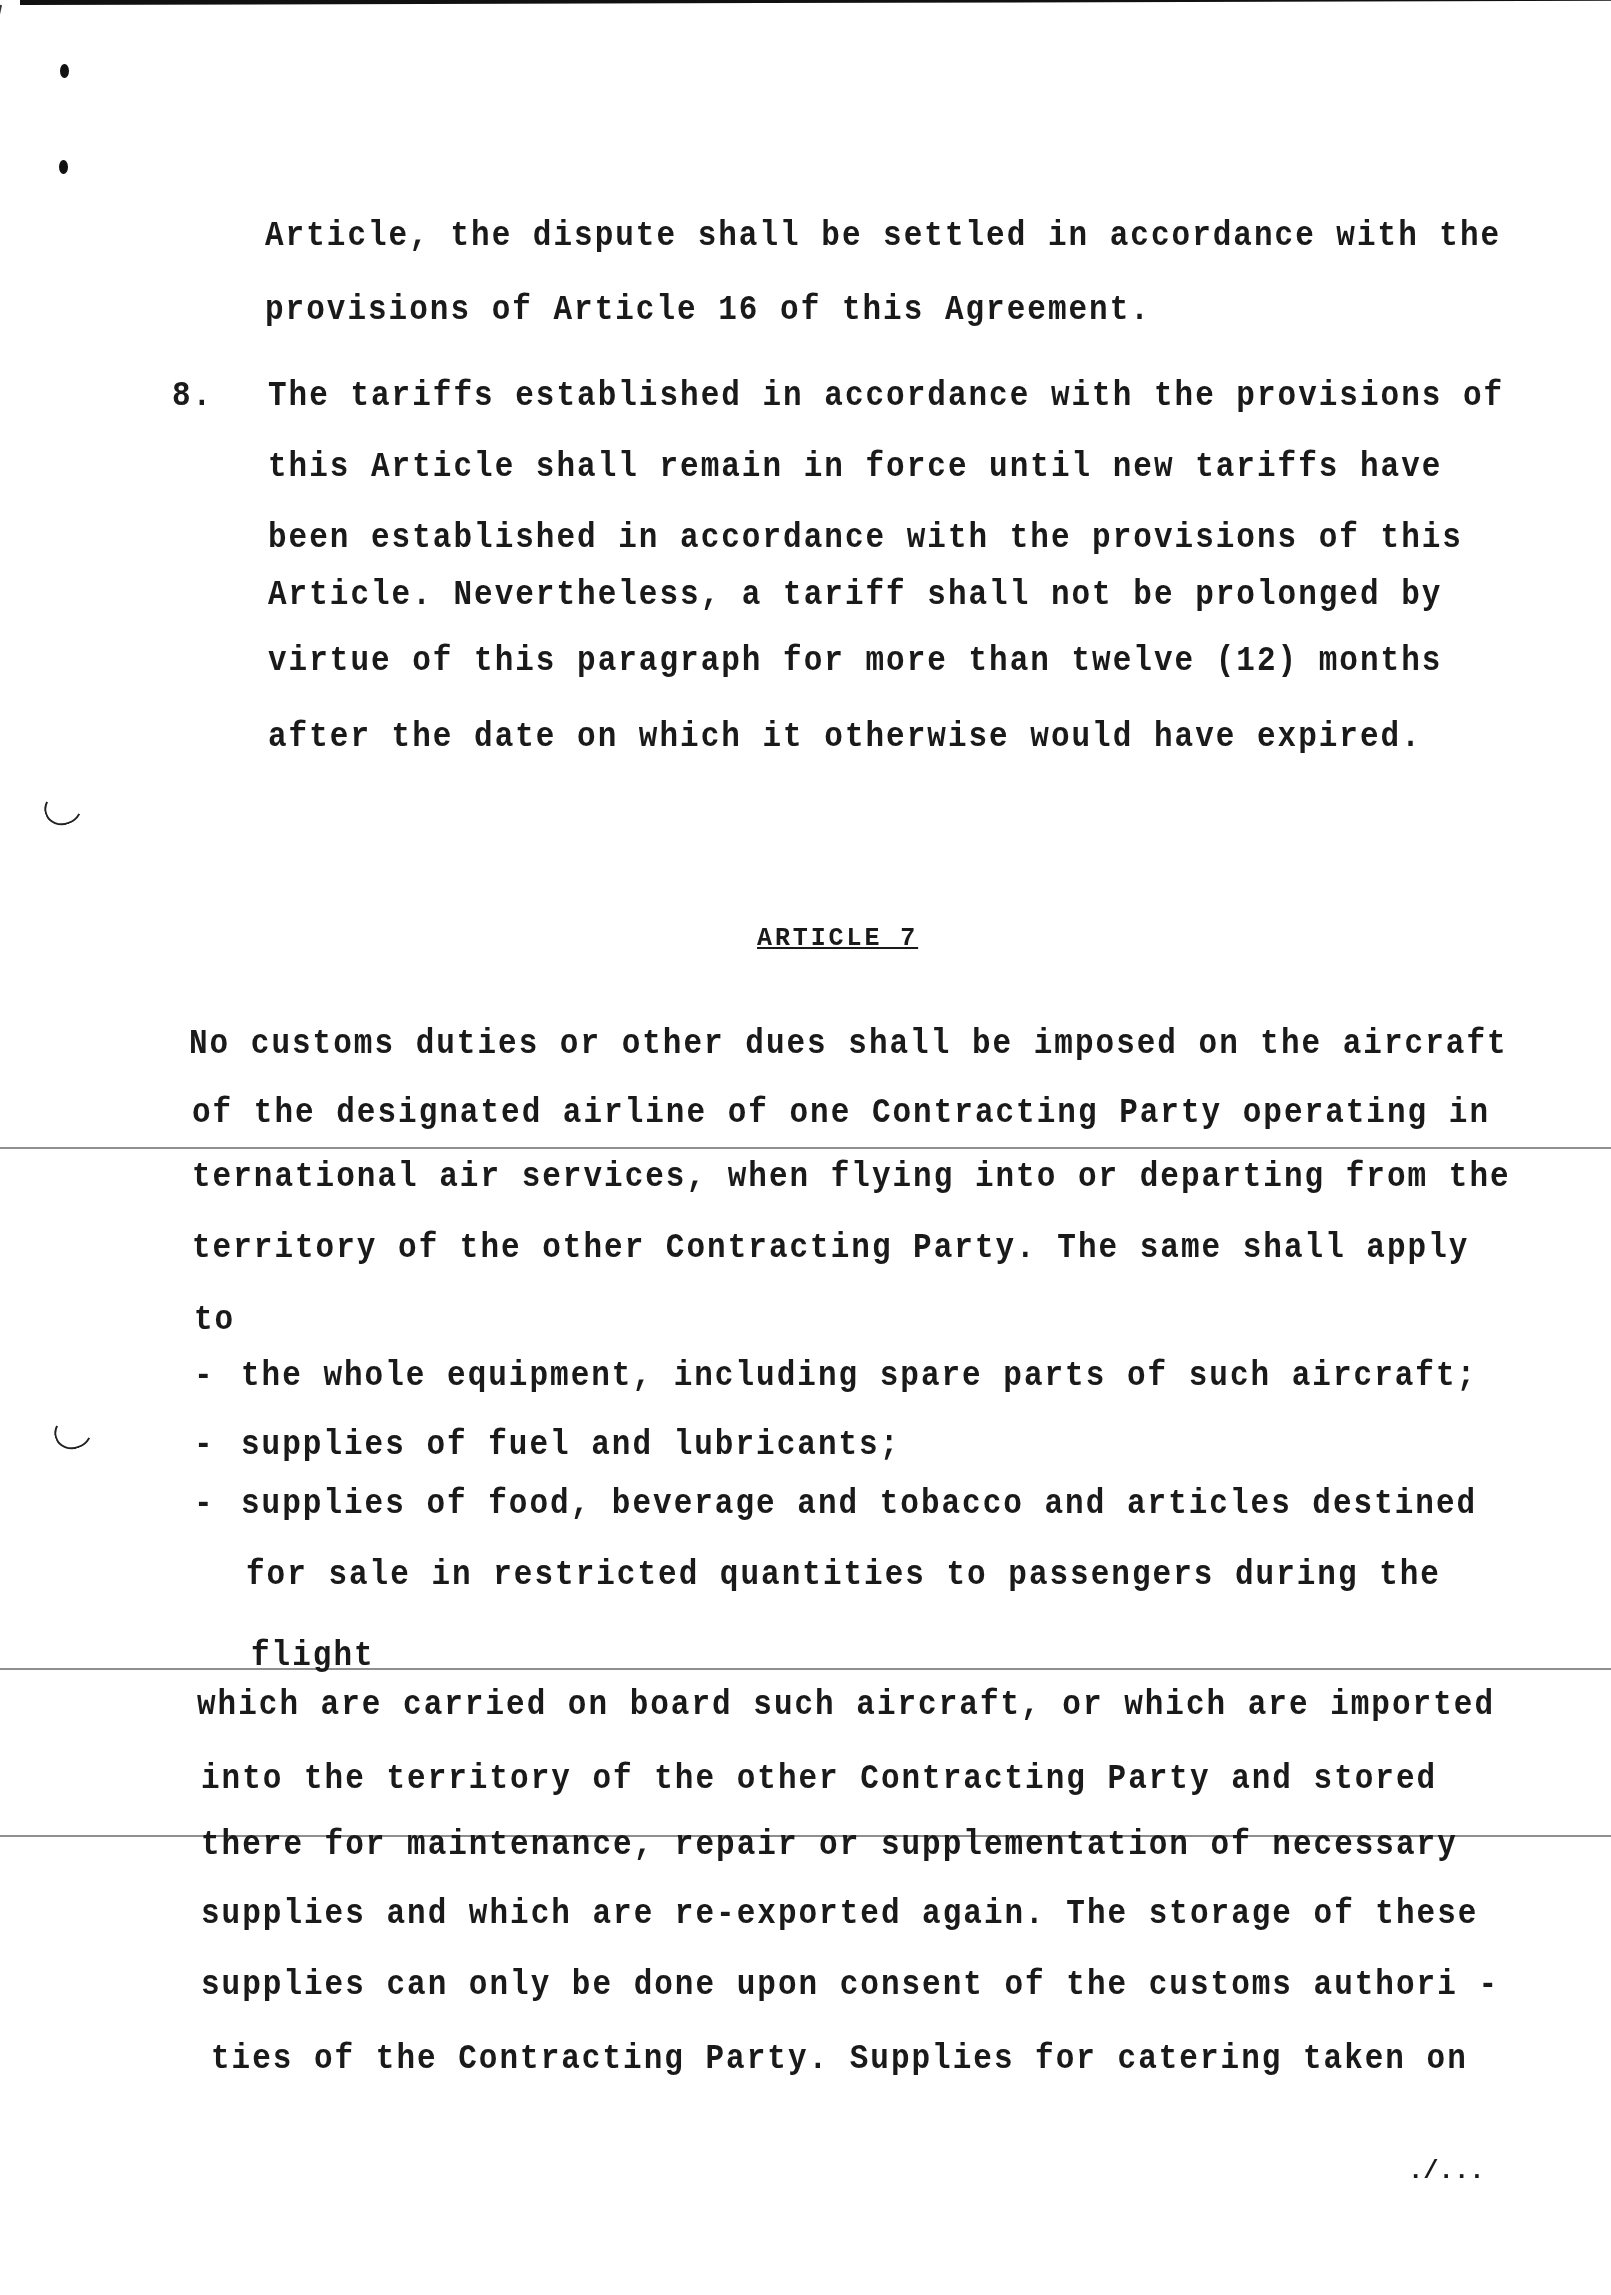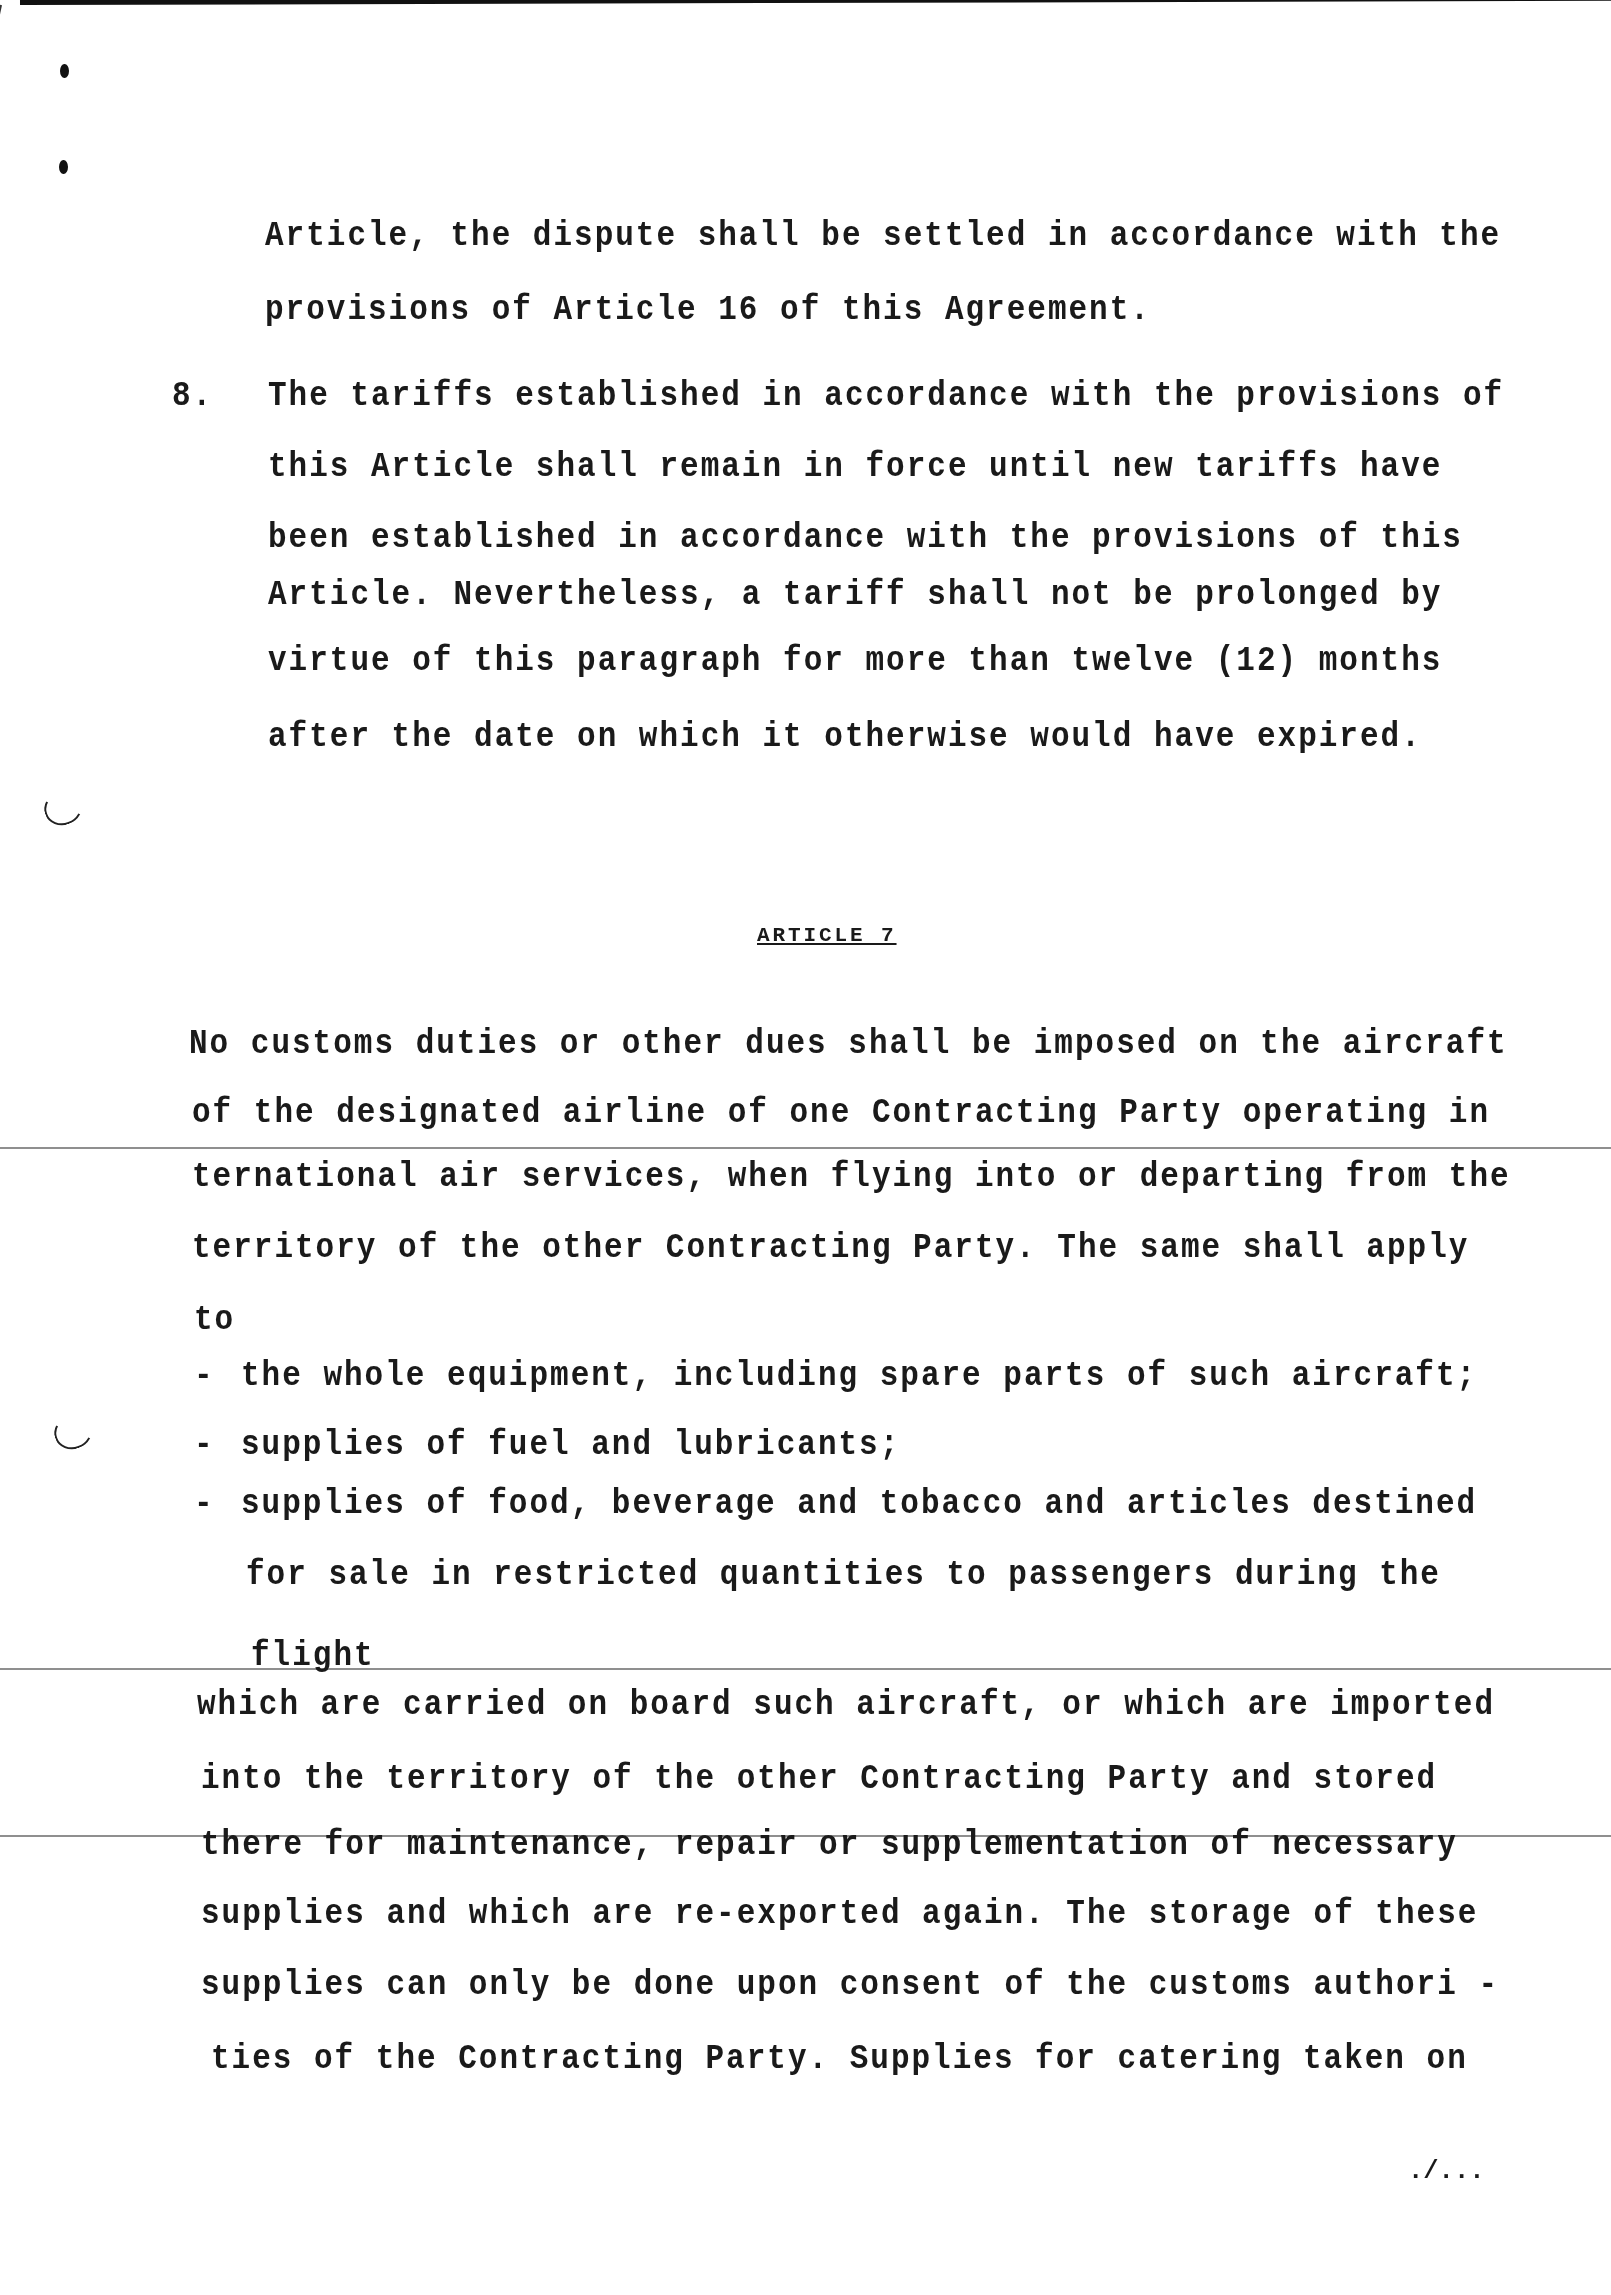--- a/index.html
+++ b/index.html
@@ -7,21 +7,21 @@
       width: 1612px; height: 2295px; background: #ffffff; position: relative; overflow: hidden;
       font-family: "Liberation Mono", "DejaVu Sans Mono", monospace; color: #1a1a1a;
     }
     .page { position: absolute; inset: 0; }
     .topline { position: absolute; top: 0; left: 19.7px; width: 1592px; height: 4.9px; background: #111; transform: rotate(-0.15deg); transform-origin: left; }
     .edge { position: absolute; left: 0; top: 4.9px; width: 2px; height: 162px; background: #333; transform: rotate(12deg); transform-origin: top; }
     .holemark { position: absolute; width: 8.8px; height: 13.8px; border-radius: 50%; background: #111; }
     .arc { position: absolute; width: 34px; height: 29.5px; border: 2.5px solid #222; border-top-color: transparent; border-right-color: transparent; border-radius: 50%; transform: rotate(-20deg); }
     .ruled { position: absolute; left: 0; width: 1612px; height: 1.5px; background: #444; opacity: .6; }
     .line { position: absolute; font-size: 31px; font-weight: bold; letter-spacing: 2px; white-space: nowrap; transform: scaleY(1.12); transform-origin: left top; }
-    .heading { position: absolute; font-size: 21px; font-weight: bold; letter-spacing: 2.9px; text-decoration: underline; white-space: nowrap; }
+    .heading { position: absolute; font-size: 25px; font-weight: bold; letter-spacing: 2.9px; text-decoration: underline; white-space: nowrap; }
     .pagenum { position: absolute; font-size: 25.5px; font-weight: bold; }
   </style>
 </head>
 <body>
 
 <div class="page">
   <div class="topline"></div>
   <div class="edge"></div>
   <div class="holemark" style="left:60px;top:64px;"></div>
   <div class="holemark" style="left:59px;top:160px;"></div>

